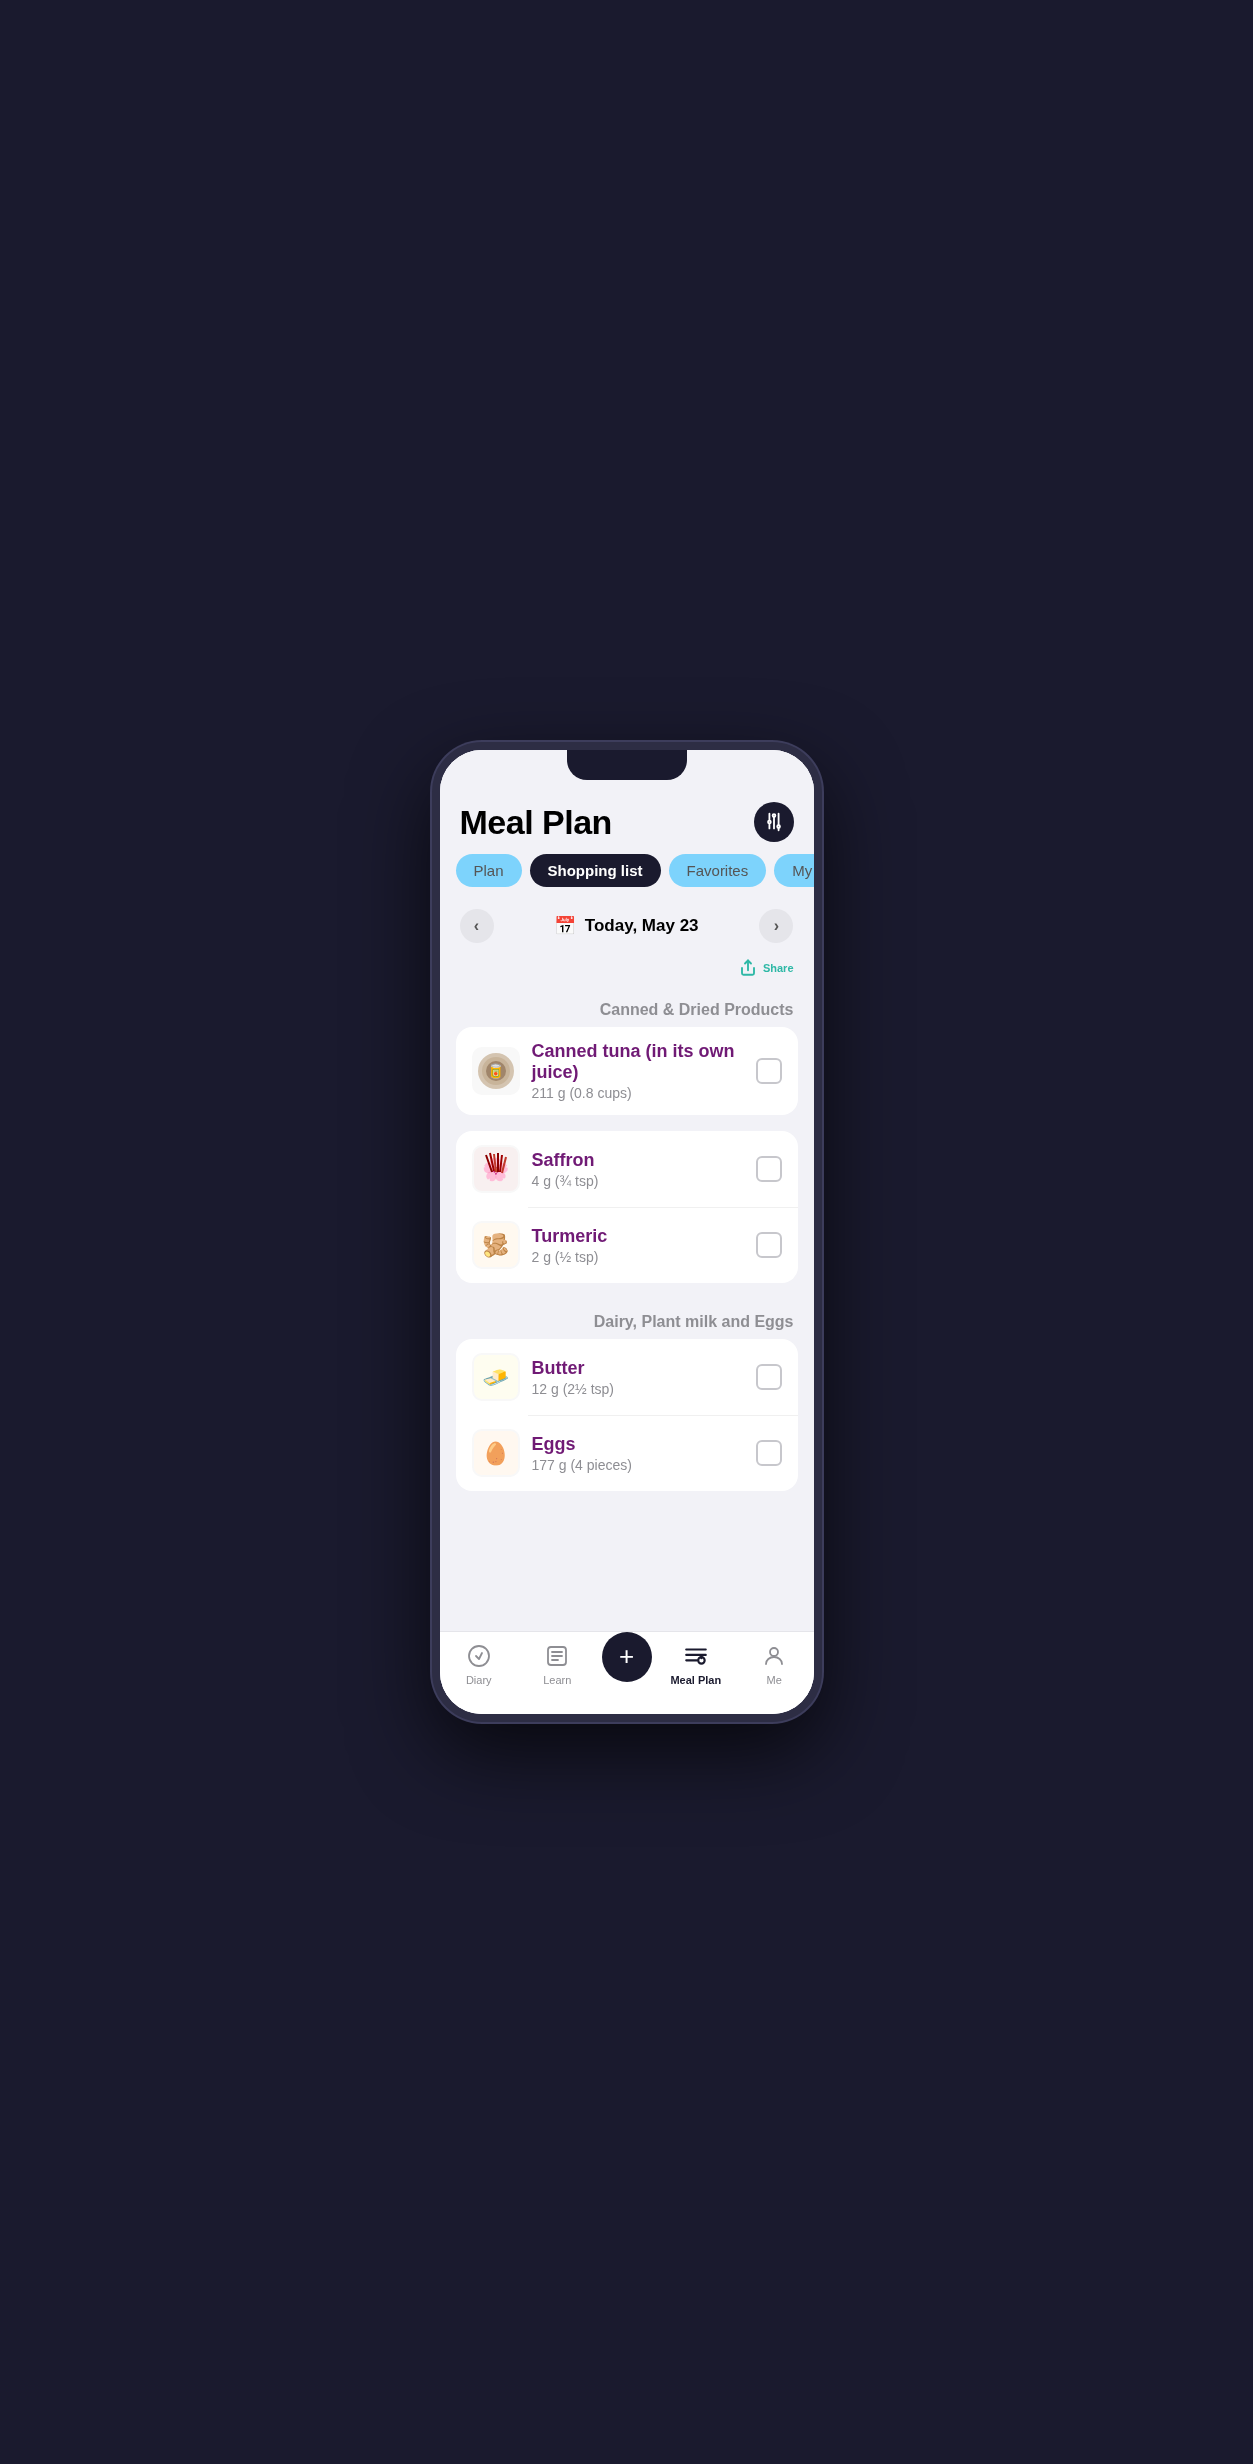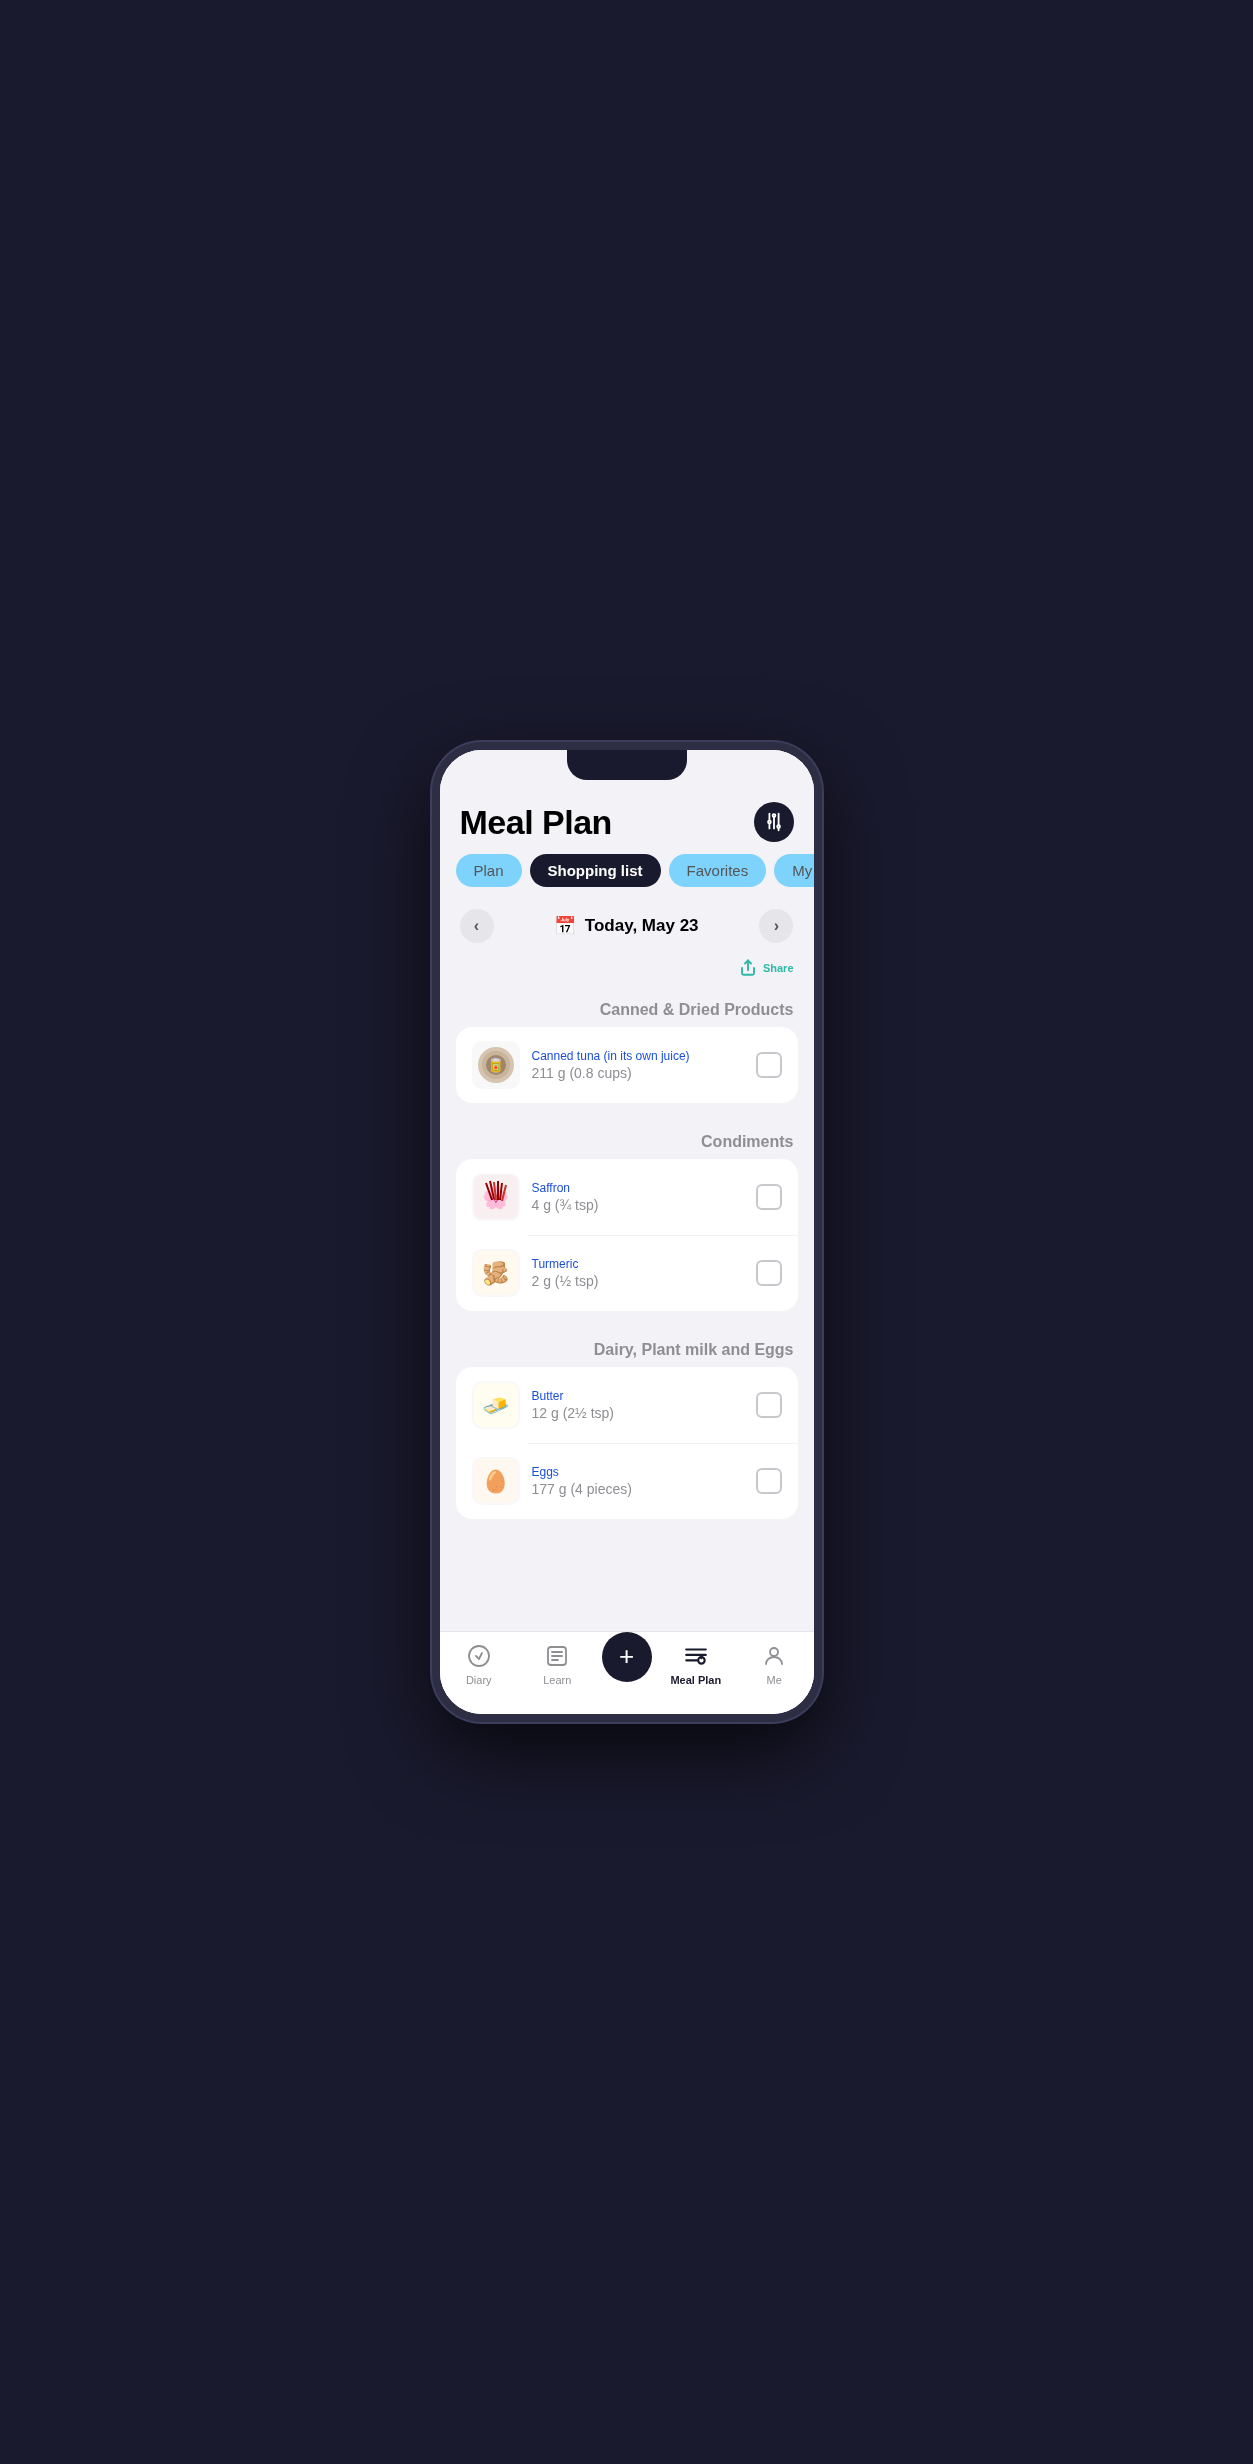--- a/index.html
+++ b/index.html
@@ -226,23 +226,23 @@
       font-size: 28px;
       background: #f8f8f8;
       overflow: hidden;
     }
 
     .item-text {
       flex: 1;
     }
 
     .item-name {
-      font-size: 12px;
-      font-weight: 400;
-      color: #1d4ed8;
+      font-size: 18px;
+      font-weight: 700;
+      color: #701a75;
       margin-bottom: 2px;
     }
 
     .item-amount {
       font-size: 14px;
       color: #8e8e93;
     }
 
     .checkbox {
       width: 26px;
@@ -385,21 +385,20 @@
             </svg>
           </div>
           <div class="item-text">
             <div class="item-name">Canned tuna (in its own juice)</div>
             <div class="item-amount">211 g (0.8 cups)</div>
           </div>
           <div class="checkbox"></div>
         </div>
       </div>
 
-      <div class="section-header">Condiments</div>
       <div class="card">
         <div class="item-row">
           <div class="item-image">
             <svg width="44" height="44" viewBox="0 0 44 44">
               <rect width="44" height="44" rx="8" fill="#f8f0f0"></rect>
               <text x="22" y="30" text-anchor="middle" font-size="22">🌸</text>
 
               <line x1="12" y1="8" x2="18" y2="25" stroke="#8b0000" stroke-width="2"></line>
               <line x1="16" y1="6" x2="20" y2="24" stroke="#a00000" stroke-width="2"></line>
               <line x1="20" y1="7" x2="22" y2="25" stroke="#c0392b" stroke-width="2"></line>

